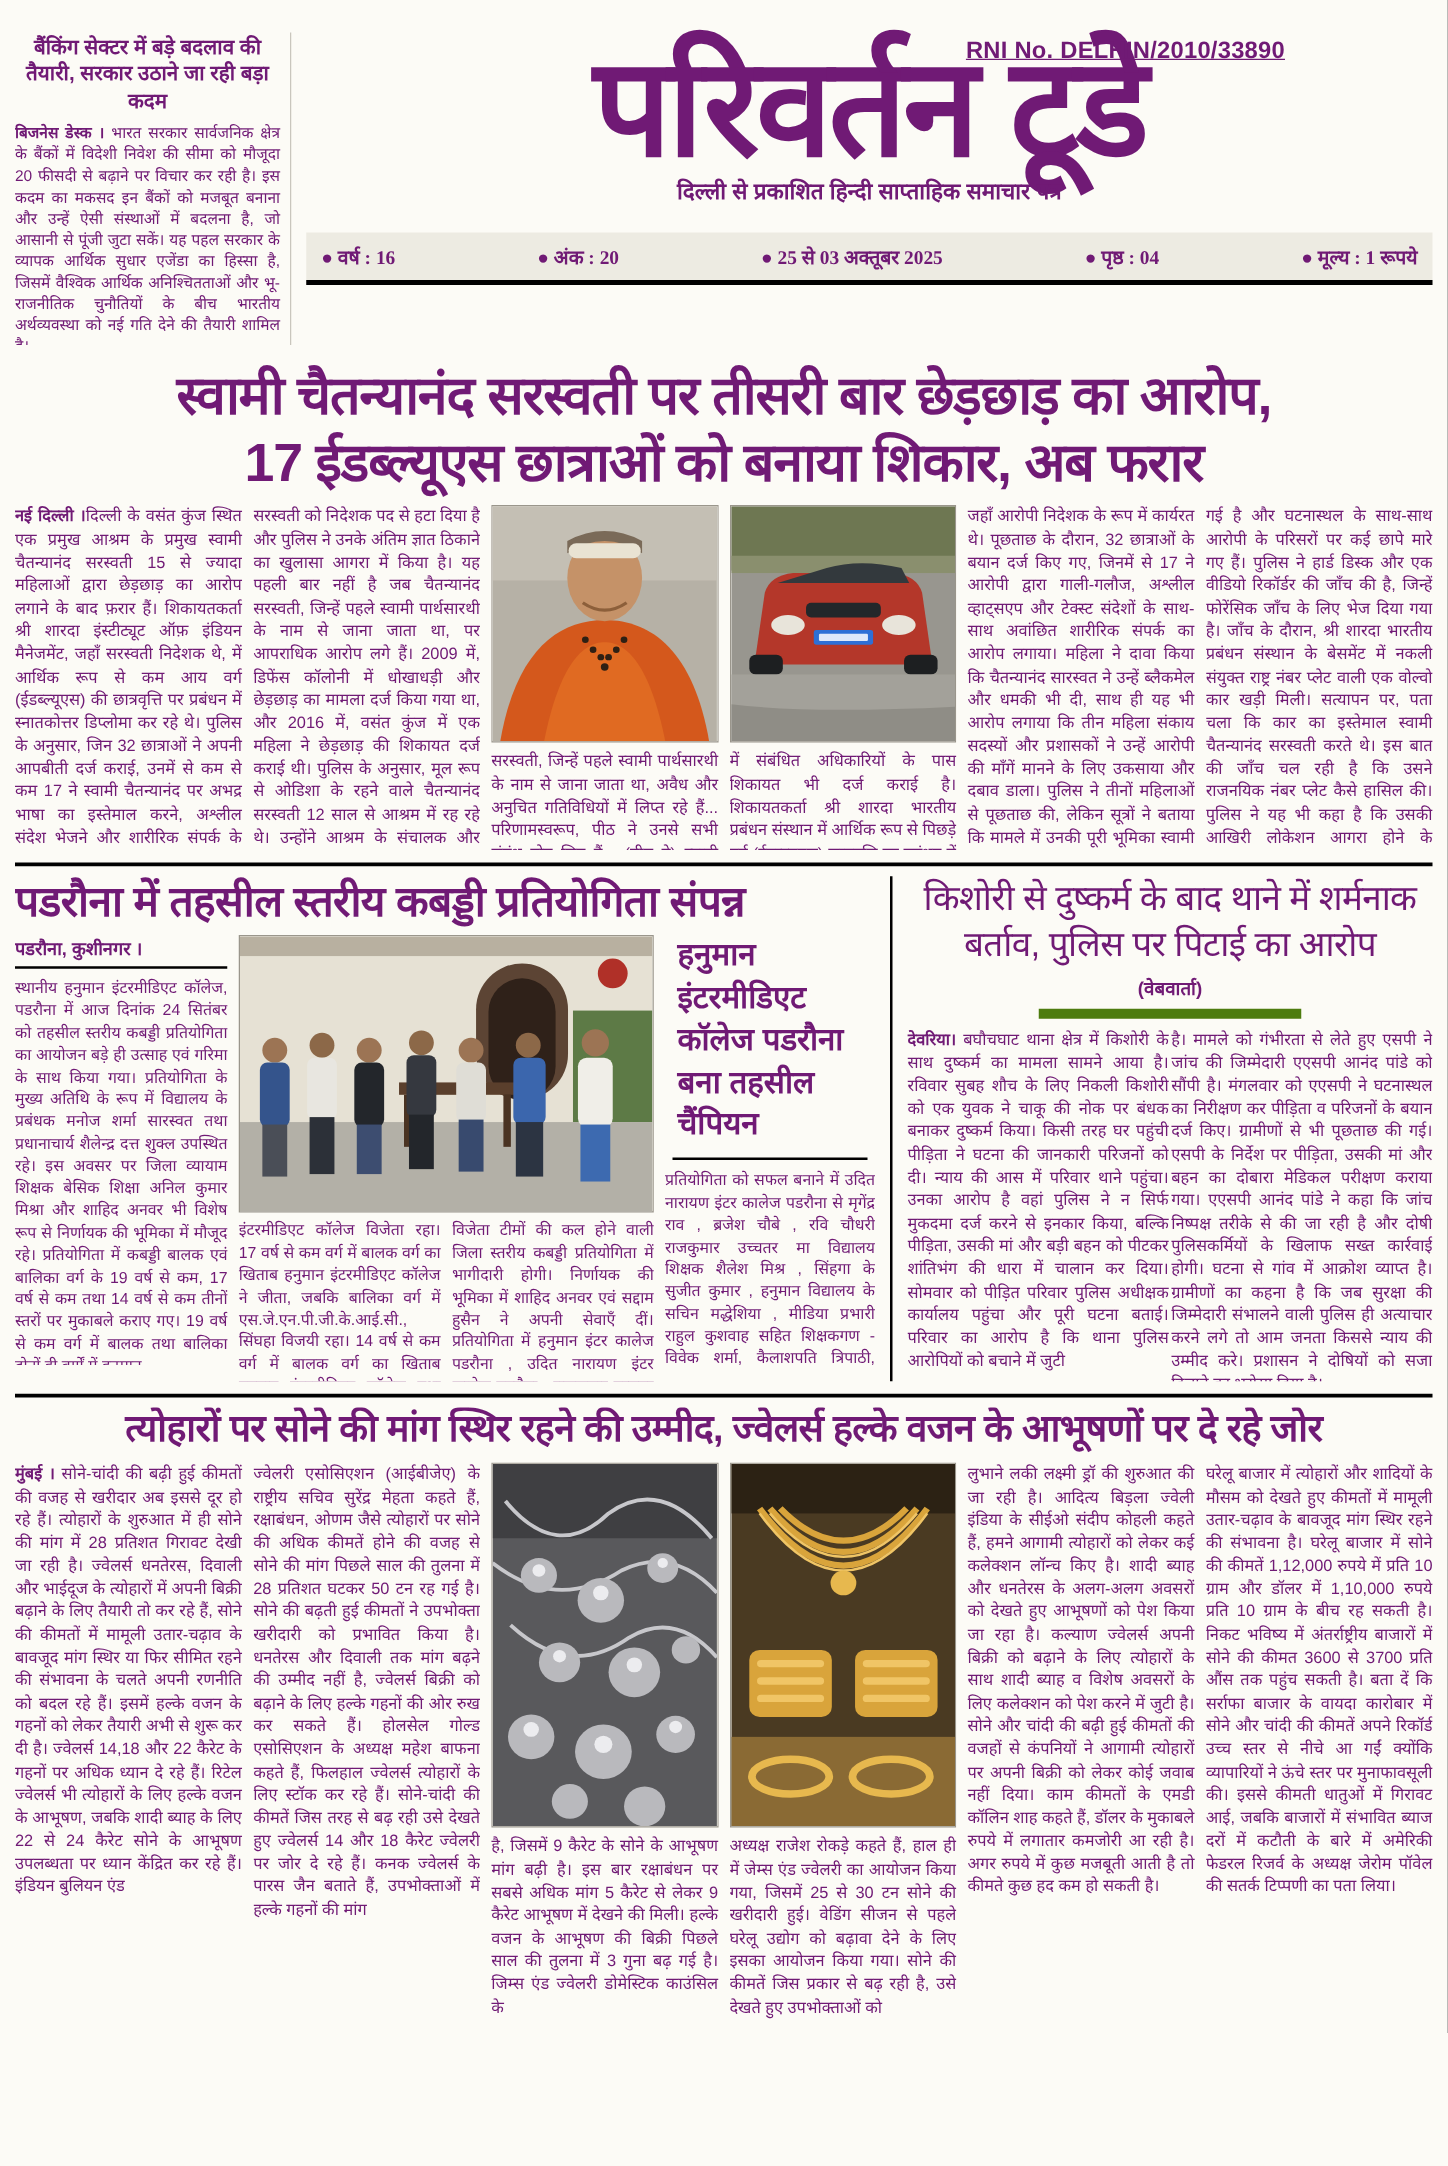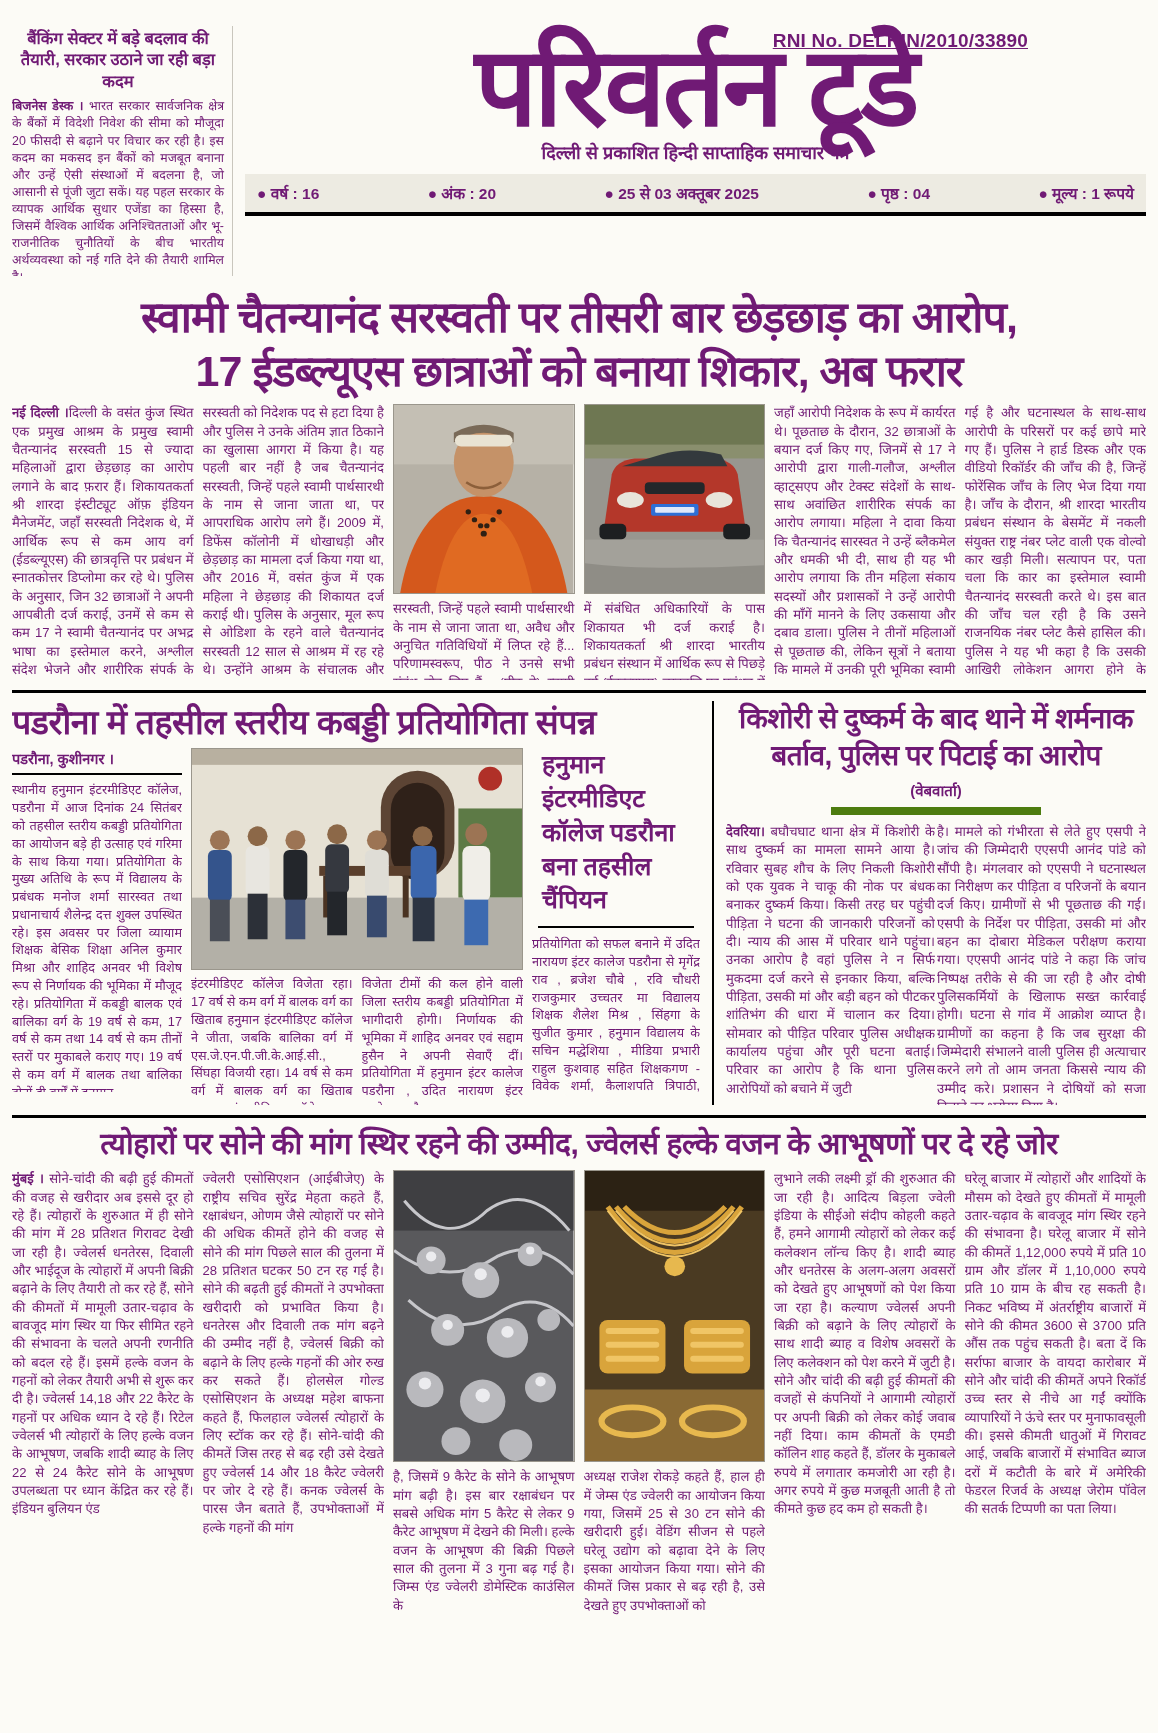--- a/index.html
+++ b/index.html
@@ -8,22 +8,22 @@
         box-sizing:border-box;padding:26px 12px 8px;}
   .header{display:flex;gap:12px;height:250px;}
   .promo{width:212px;flex:0 0 212px;overflow:hidden;border-right:1px solid #c9c6bd;padding-right:8px;}
   .promo h3{margin:2px 0 6px;font-size:16.5px;line-height:1.3;font-weight:900;text-align:center;}
   .promo p{margin:0;font-size:12.4px;line-height:1.38;text-align:justify;}
   .mast{flex:1;position:relative;text-align:center;}
   .rni{position:absolute;top:4px;right:118px;font-size:19px;font-weight:bold;letter-spacing:.2px;text-decoration:underline;}
   .title{margin:4px 0 0;font-size:110px;font-weight:900;line-height:1.04;letter-spacing:-3px;
          font-family:Liberation Sans, sans-serif;}
   .subtitle{font-size:18px;font-weight:bold;margin-top:-4px;}
-  .infobar{margin-top:10px;background:#edebe2;padding:8px 12px;display:flex;justify-content:space-between;
-           font-size:15.5px;font-weight:bold;border-bottom:4px solid #000;}
+  .infobar{margin-top:22px;background:#edebe2;padding:8px 12px;display:flex;justify-content:space-between;
+           font-size:15.5px;font-weight:bold;border-bottom:4px solid #000;font-family:Liberation Serif, serif;}
   .lead-headline{margin:14px 6px 6px;text-align:center;font-weight:900;font-size:43px;line-height:1.26;letter-spacing:-1px;}
   .lead-body{display:flex;gap:9px;height:276px;margin-top:6px;}
   .col{flex:1;font-size:13.1px;line-height:1.4;text-align:justify;overflow:hidden;min-width:0;}
   .dl{font-weight:bold;}
   .photo{width:100%;border:1px solid #9a968c;box-sizing:border-box;margin-bottom:6px;overflow:hidden;}
   .photo svg{display:block;width:100%;height:100%;}
   .ph-lead{height:190px;}
   .rule{border:none;border-top:3px solid #000;margin:10px 0 8px;}
   .mid{display:flex;gap:12px;height:404px;}
   .kabaddi{width:688px;flex:0 0 688px;overflow:hidden;}
@@ -33,21 +33,21 @@
   .byline{font-weight:bold;font-size:14.5px;border-bottom:2px solid #000;padding-bottom:5px;margin-bottom:7px;}
   .kab-mid{width:332px;flex:0 0 332px;}
   .ph-kabaddi{height:222px;}
   .twocols{display:flex;gap:9px;margin-top:4px;}
   .twocols .col{font-size:12.7px;}
   .kab-colB{flex:1;overflow:hidden;}
   .subhead{font-size:25px;font-weight:700;text-align:left;line-height:1.35;border-bottom:2.5px solid #000;
            padding:0 4px 9px;margin:0 6px 8px;}
   .smalltext{font-size:12.7px;line-height:1.4;text-align:justify;}
   .deoria{flex:1;border-left:2.5px solid #000;padding-left:12px;overflow:hidden;}
-  .deo-headline{margin:0 0 6px;font-size:28px;font-weight:700;text-align:center;line-height:1.3;letter-spacing:-0.5px;}
+  .deo-headline{margin:0 0 6px;font-size:28px;font-weight:400;text-align:center;line-height:1.3;letter-spacing:-0.5px;}
   .credit{width:210px;margin:2px auto 8px;text-align:center;font-weight:bold;font-size:15px;
           border-bottom:8px solid #4d7c0f;padding-bottom:7px;}
   .deo-body{display:flex;gap:2px;height:292px;}
   .gold-headline{margin:8px 0 8px;text-align:center;font-weight:900;font-size:30px;line-height:1.2;
                  letter-spacing:-0.5px;white-space:nowrap;overflow:hidden;}
   .gold-body{display:flex;gap:9px;height:482px;justify-content:center;}
   .ph-jewel{height:292px;}
 </style>
 </head>
 <body>

